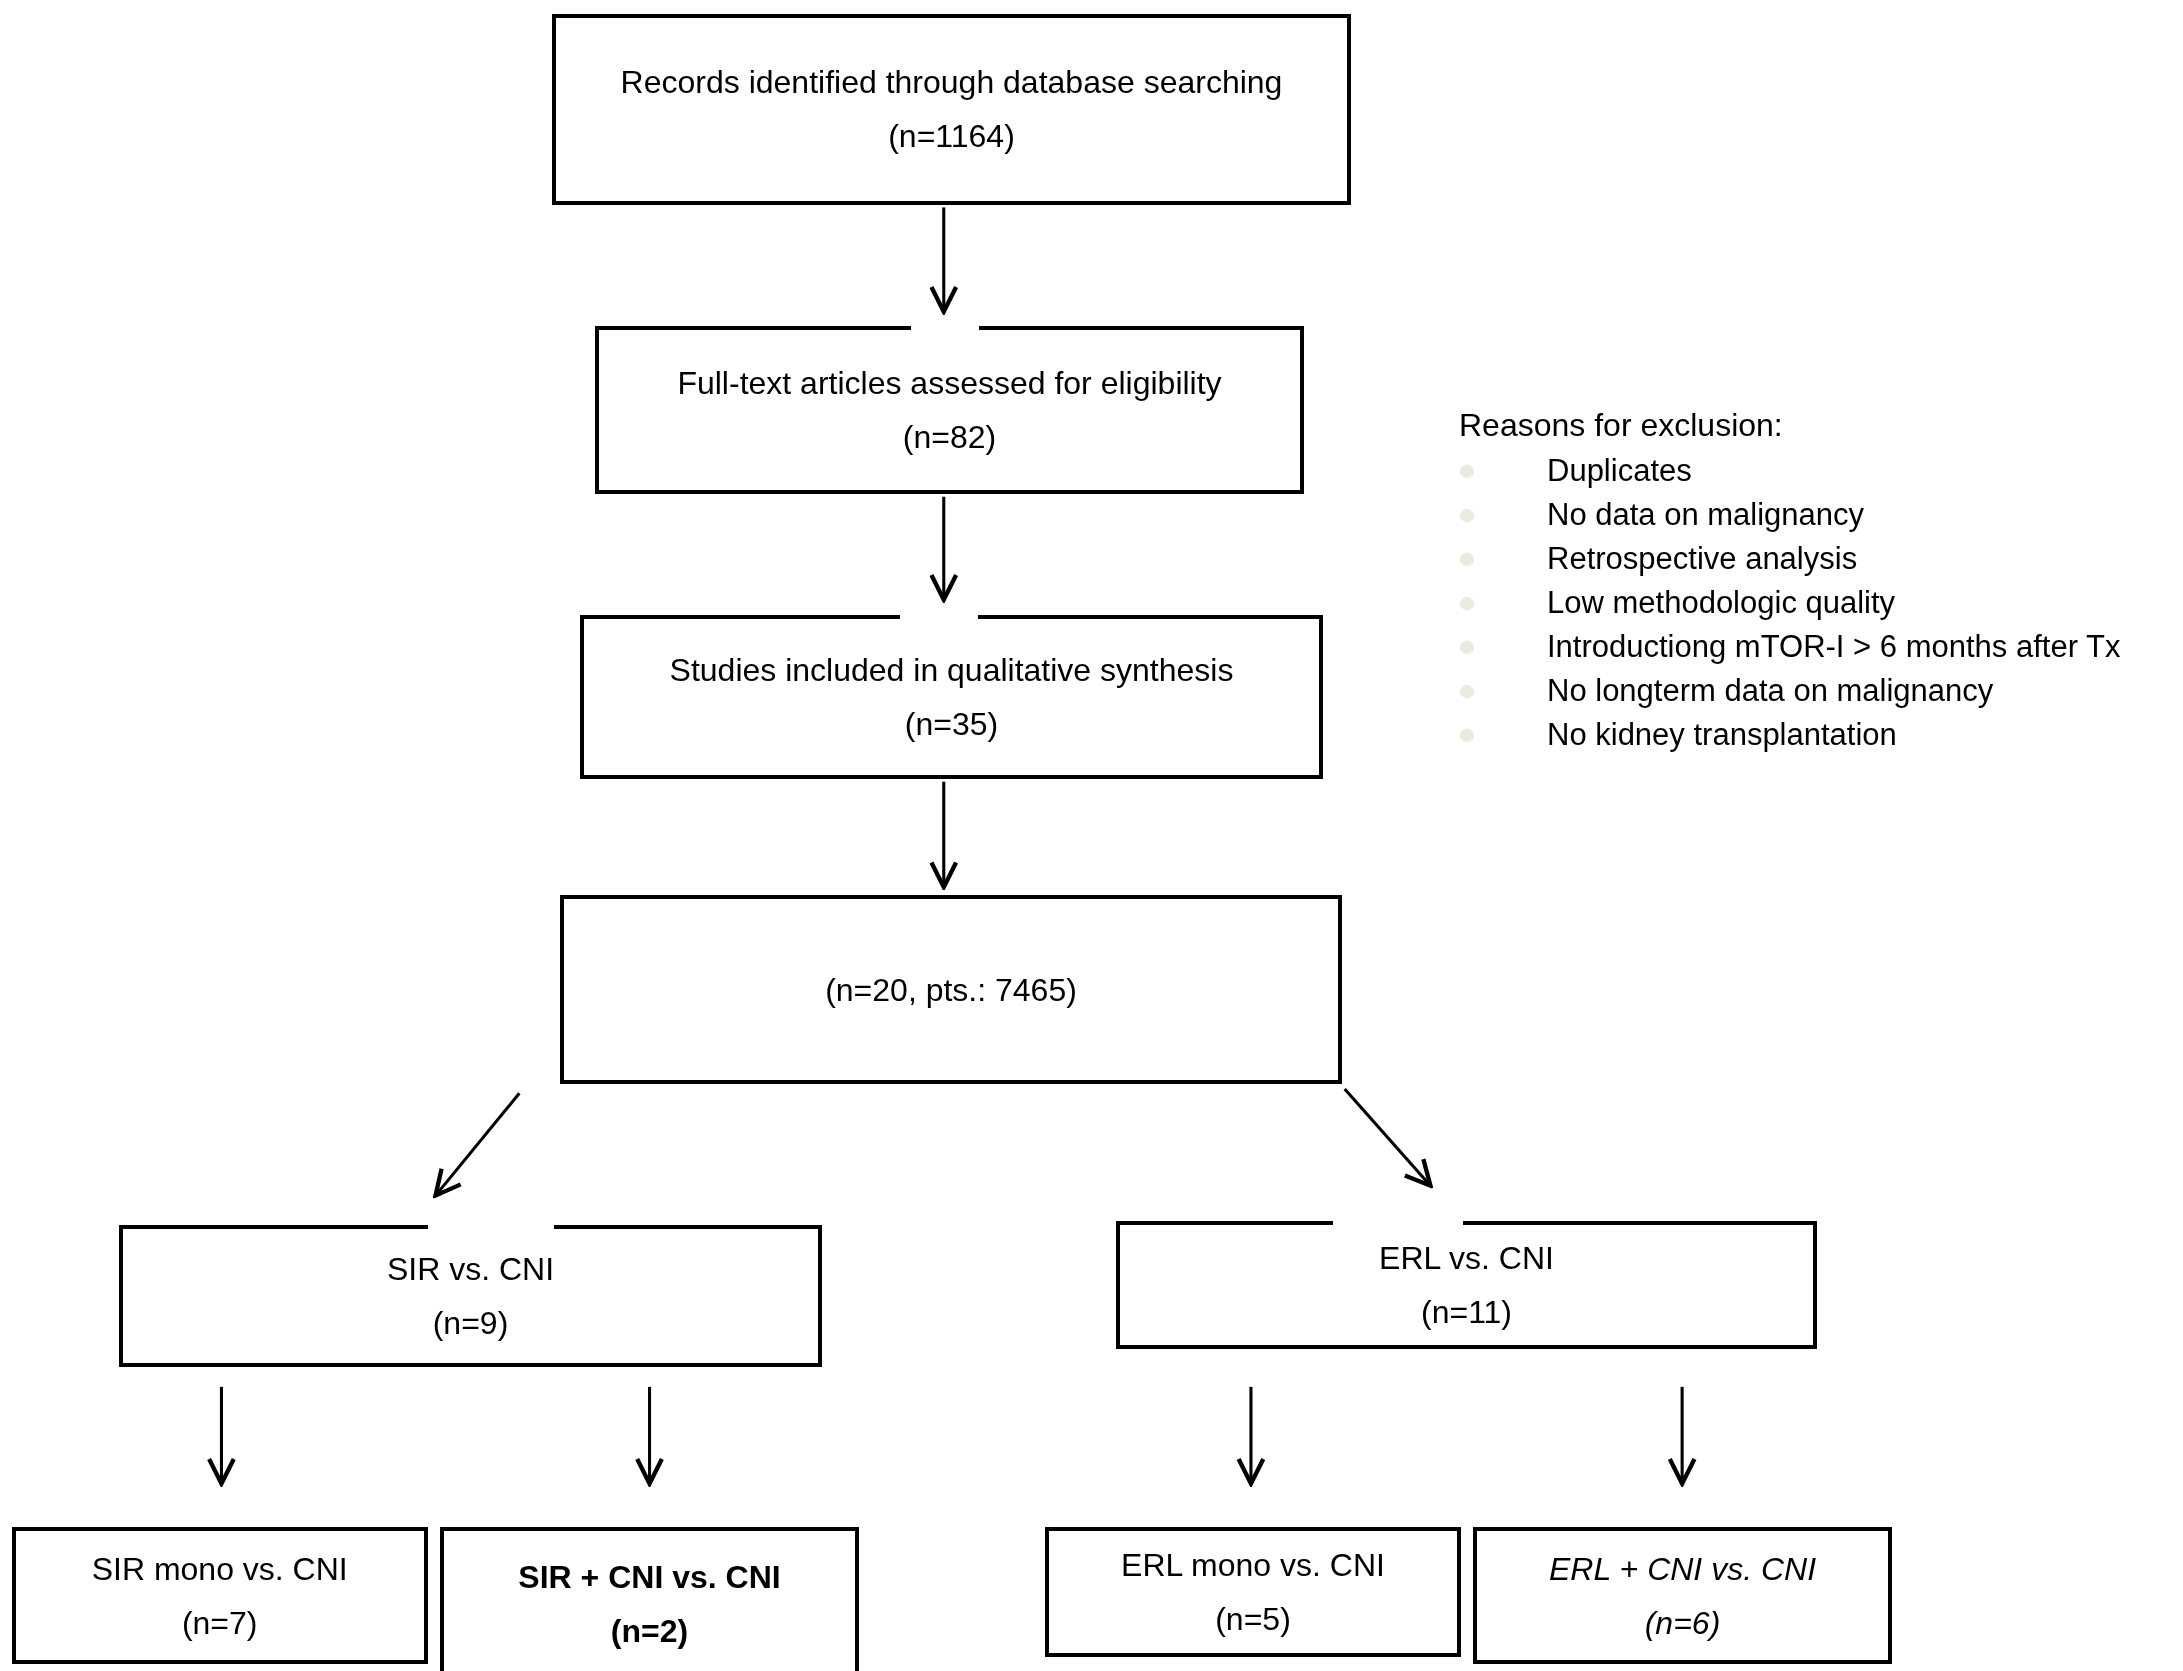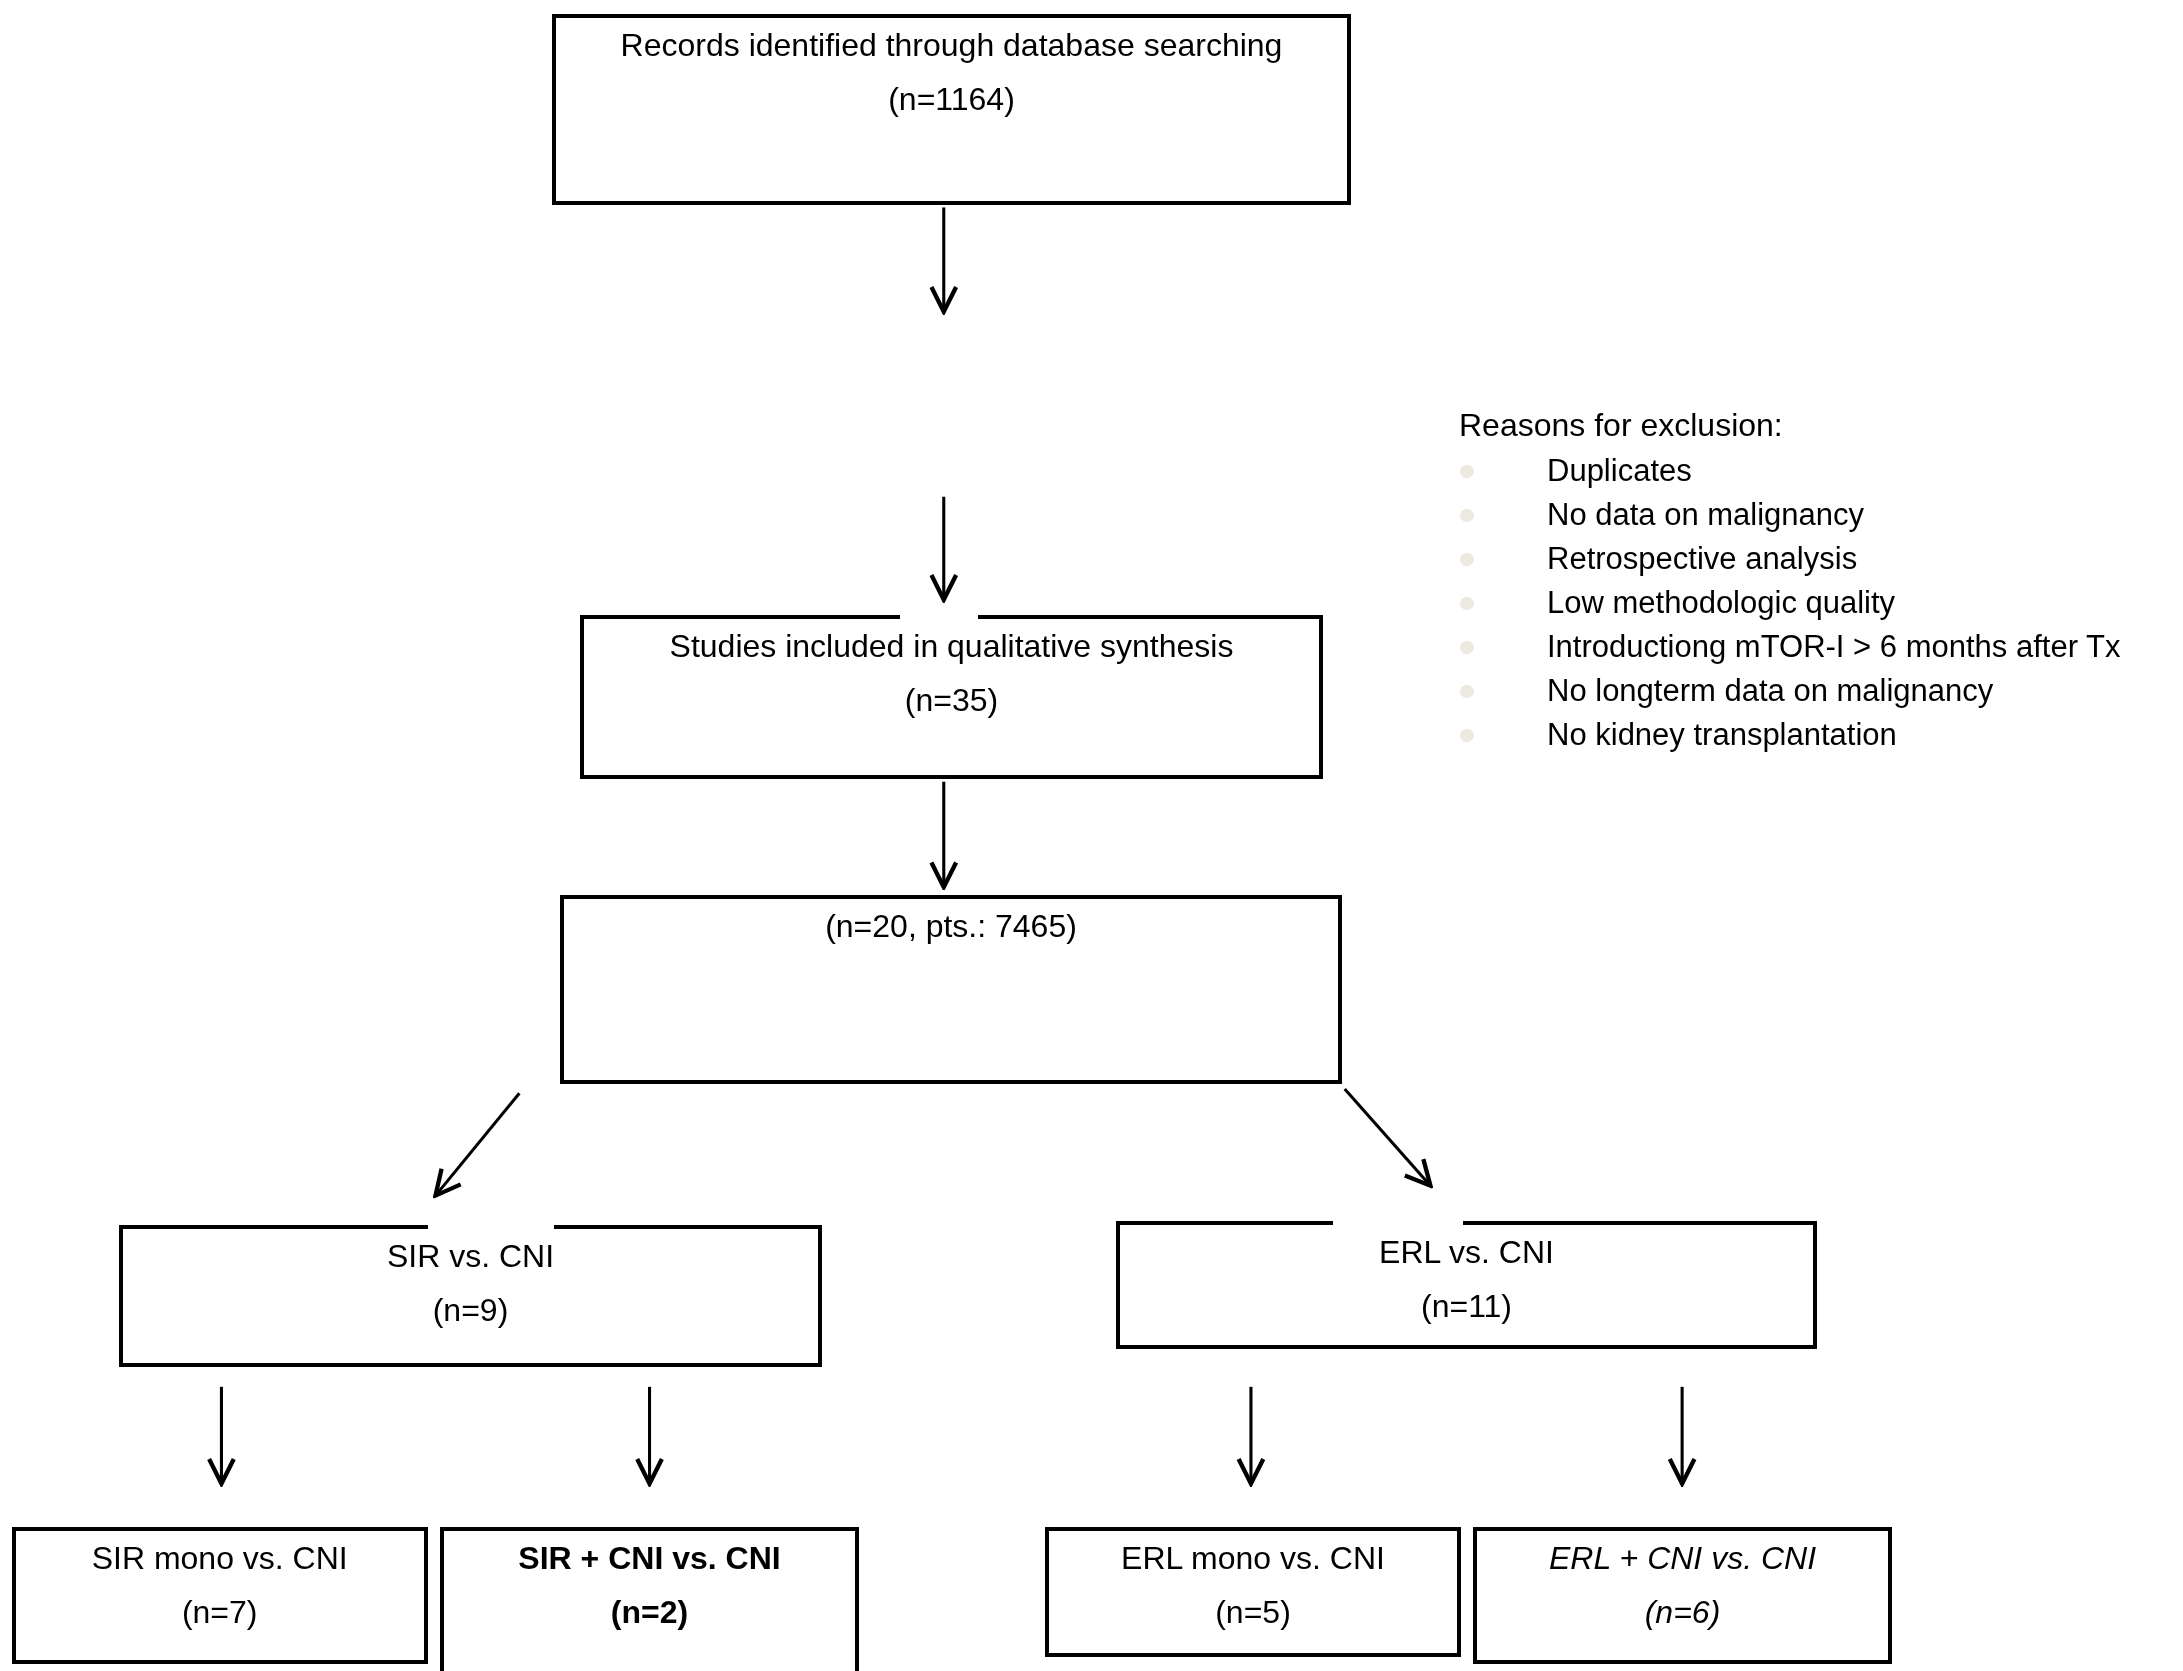--- a/index.html
+++ b/index.html
@@ -17,20 +17,21 @@
     color: #000000;
   }
   .box {
     position: absolute;
     box-sizing: border-box;
     border: 4.3px solid #000000;
     background: #ffffff;
     display: flex;
     flex-direction: column;
     align-items: center;
+    justify-content: center;
     text-align: center;
   }
   .box .bline {
     font-size: 32px;
     line-height: 54px;
     white-space: nowrap;
     color: #000000;
   }
   
   .box .gap {
@@ -98,20 +99,25 @@
     <line x1="1053" y1="2248" x2="1053" y2="2405" stroke="#000000" stroke-width="5" marker-end="url(#openhead)"></line>
     <line x1="2028" y1="2248" x2="2028" y2="2405" stroke="#000000" stroke-width="5" marker-end="url(#openhead)"></line>
     <line x1="2727" y1="2248" x2="2727" y2="2405" stroke="#000000" stroke-width="5" marker-end="url(#openhead)"></line>
   </svg>
 
   <div class="box" style="left:552px; top:13.6px; width:799px; height:191px;">
     <div class="bline">Records identified through database searching</div>
     <div class="bline">(n=1164)</div>
   </div>
 
+  <div class="box" style="left:595px; top:326px; width:709px; height:168px;">
+    <span class="gap" style="left:312px; width:68px;"></span>
+    <div class="bline">Full-text articles assessed for eligibility</div>
+    <div class="bline">(n=82)</div>
+  </div>
 
   <div class="box" style="left:580px; top:615px; width:743px; height:164px;">
     <span class="gap" style="left:316px; width:78px;"></span>
     <div class="bline">Studies included in qualitative synthesis</div>
     <div class="bline">(n=35)</div>
   </div>
 
   <div class="box" style="left:560px; top:895px; width:782px; height:189px;">
     <div class="bline">(n=20, pts.: 7465)</div>
   </div>

